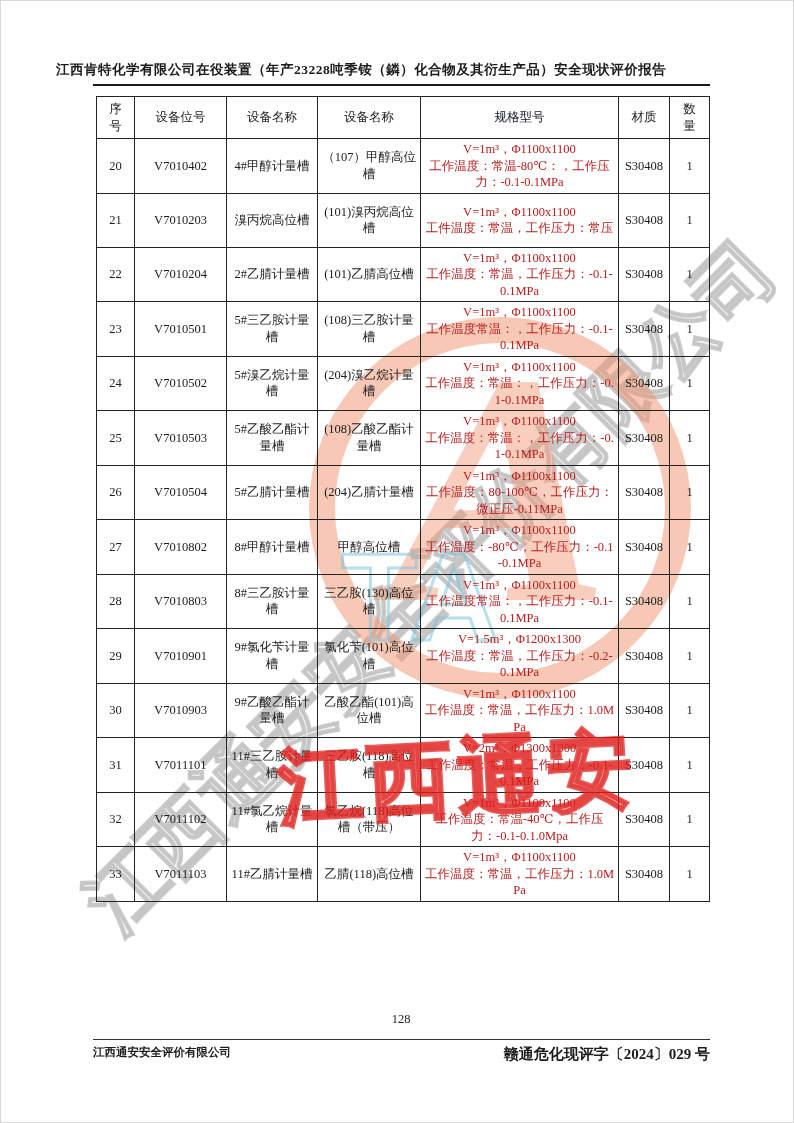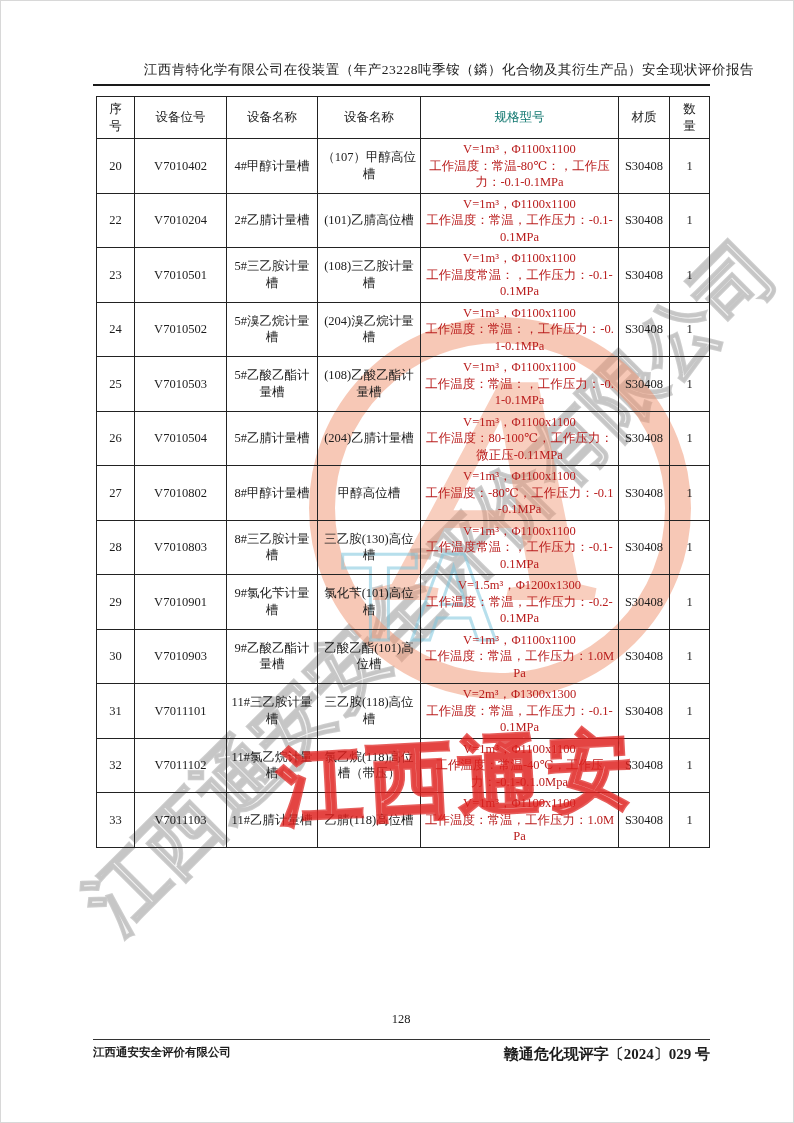--- a/index.html
+++ b/index.html
@@ -9,21 +9,21 @@
     position:relative;
     overflow:hidden;
     font-family:"Liberation Serif","DejaVu Serif",serif;
     color:#1c1c1c;
   }
   .page-frame{position:absolute;inset:0;border:1px solid #d8d8d8;pointer-events:none;}
 
   
   .doc-title{
     position:absolute;top:61px;left:56px;right:40px;
-    text-align:right;font-size:13.5px;font-weight:400;
+    text-align:left;font-size:13.5px;font-weight:700;
     letter-spacing:.5px;white-space:nowrap;
   }
   .head-rule{
     position:absolute;top:84px;left:93px;right:84px;
     border-top:2px solid #1a1a1a;
   }
 
   
   .tbl-wrap{position:absolute;top:96px;left:96px;z-index:2;}
   table.equip{
@@ -34,21 +34,21 @@
     border:1.6px solid #222;
     padding:2px 3px;
     text-align:center;vertical-align:middle;
     font-size:12.5px;line-height:1.32;
     font-weight:400;word-break:break-all;
   }
   table.equip thead tr{height:42px;}
   table.equip tbody tr{height:54px;}
   th.pre, td.pre{white-space:pre-line;}
   .spec-cell{color:#b91c1c;white-space:pre-line;}
-  .spec-head{color:#0f766e;font-weight:400;}
+  .spec-head{color:#0f172a;font-weight:400;}
 
   
   .wm{position:absolute;pointer-events:none;}
   .wm-gray{
     left:100px;top:865px;z-index:1;
     font-size:78px;font-weight:700;white-space:nowrap;
     letter-spacing:0px;
     transform:rotate(-45deg);transform-origin:0 50%;
     color:rgba(140,140,140,0.10);
     -webkit-text-stroke:2px rgba(125,125,125,0.38);
@@ -128,20 +128,30 @@
     <td>20</td>
     <td>V7010402</td>
     <td>4#甲醇计量槽</td>
     <td>（107）甲醇高位槽</td>
     <td class="spec-cell">V=1m³，Φ1100x1100
 工作温度：常温-80℃：，工作压力：-0.1-0.1MPa</td>
     <td>S30408</td>
     <td>1</td>
   </tr>
         <tr>
+    <td>21</td>
+    <td>V7010203</td>
+    <td>溴丙烷高位槽</td>
+    <td>(101)溴丙烷高位槽</td>
+    <td class="spec-cell">V=1m³，Φ1100x1100
+工件温度：常温，工作压力：常压</td>
+    <td>S30408</td>
+    <td>1</td>
+  </tr>
+        <tr>
     <td>22</td>
     <td>V7010204</td>
     <td>2#乙腈计量槽</td>
     <td>(101)乙腈高位槽</td>
     <td class="spec-cell">V=1m³，Φ1100x1100
 工作温度：常温，工作压力：-0.1-0.1MPa</td>
     <td>S30408</td>
     <td>1</td>
   </tr>
         <tr>

